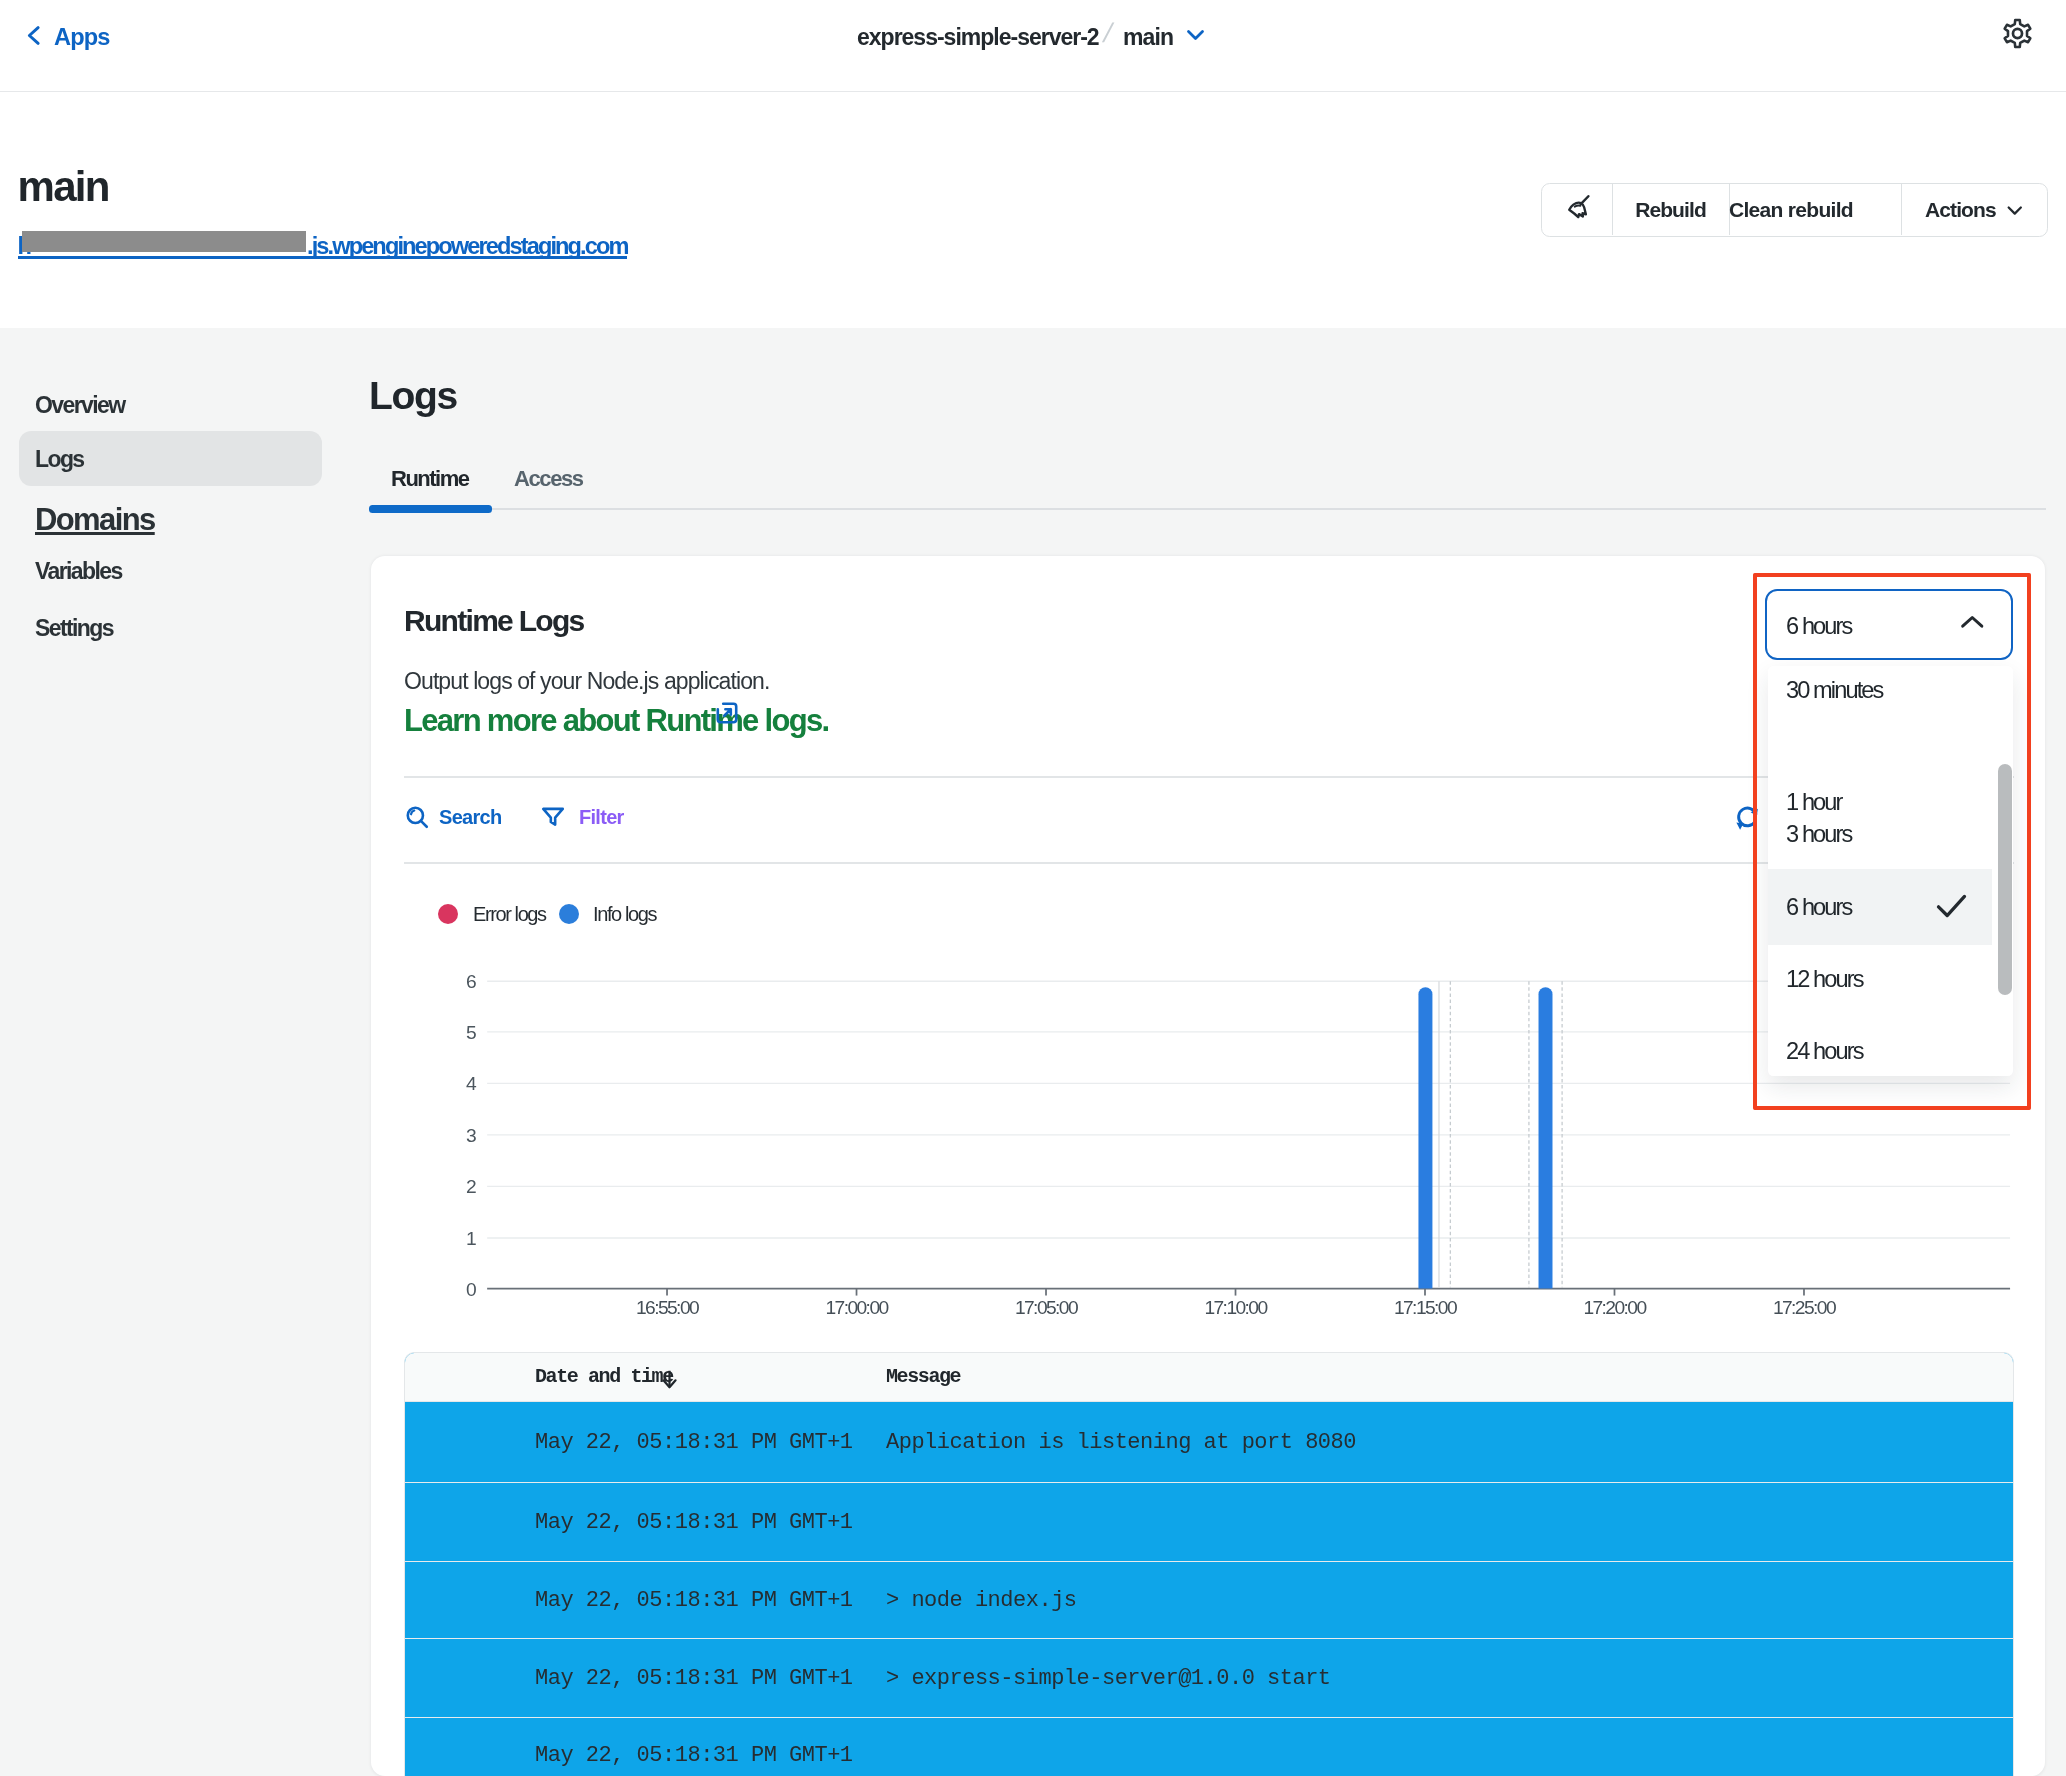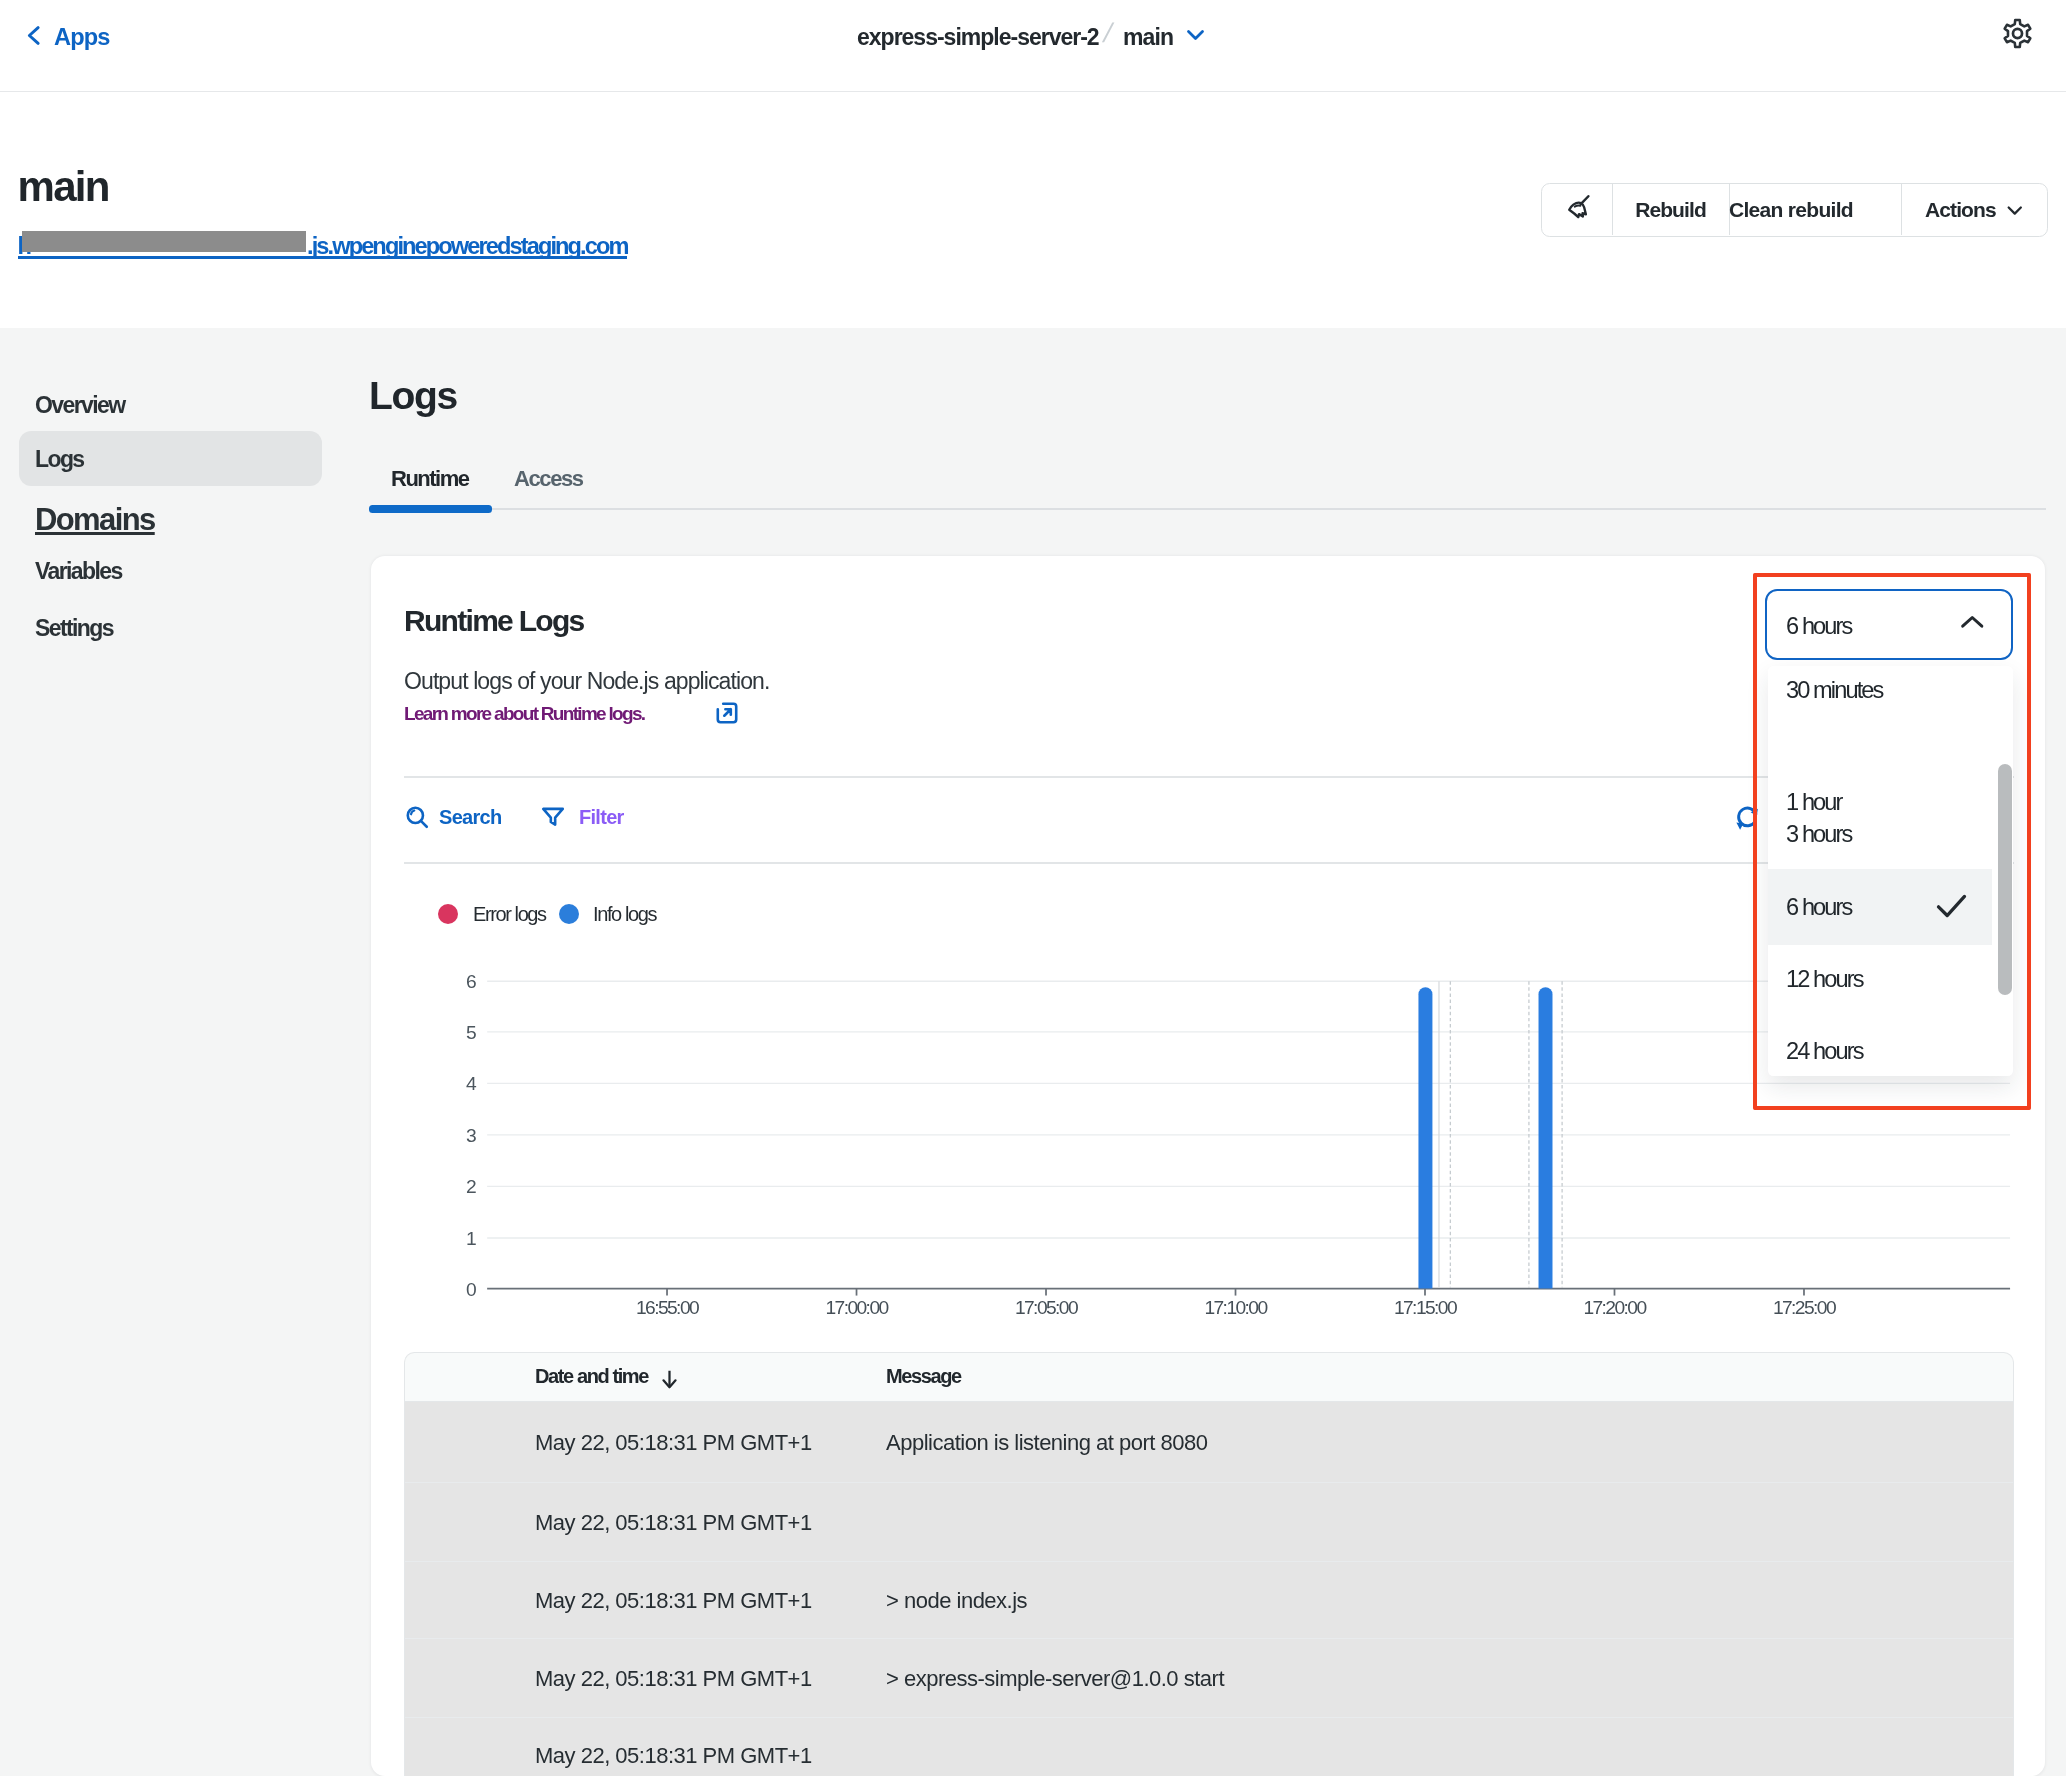--- a/index.html
+++ b/index.html
@@ -62,21 +62,21 @@
   <div class="abs" style="left:369px;top:376px;font-size:39px;font-weight:bold;letter-spacing:-1.3px;line-height:1;color:#20262b;">Logs</div>
   <div class="abs" style="left:369px;top:508px;width:1677px;height:1.7px;background:#dcdfe2;"></div>
   <div class="abs" style="left:391px;top:466px;font-size:22px;font-weight:bold;letter-spacing:-1.5px;color:#21272c;">Runtime</div>
   <div class="abs" style="left:514px;top:466px;font-size:22px;font-weight:600;letter-spacing:-1.4px;color:#57646d;">Access</div>
   <div class="abs" style="left:369px;top:505px;width:123px;height:7.9px;background:#0e6ac8;border-radius:3.5px;"></div>
 
   <div class="abs" style="left:371px;top:556px;width:1674px;height:1220px;background:#fff;border-radius:14px;box-shadow:0 0.9px 3.5px rgba(20,30,40,0.08);"></div>
 
   <div class="abs" style="left:404px;top:604px;font-size:30px;font-weight:bold;letter-spacing:-1.7px;color:#22282d;">Runtime Logs</div>
   <div class="abs" style="left:404px;top:668px;font-size:23px;letter-spacing:-0.9px;color:#30373c;">Output logs of your Node.js application.</div>
-  <div class="abs" style="left:404px;top:703px;font-size:19px;font-weight:bold;letter-spacing:-1.7px;color:#701a75;">Learn more about Runtime logs.</div>
+  <div class="abs" style="left:404px;top:703px;font-size:31px;font-weight:bold;letter-spacing:-1.7px;color:#15803d;">Learn more about Runtime logs.</div>
   <svg class="abs" style="left:714px;top:700px;" width="26" height="26" viewBox="0 0 24 24">
     <path fill="none" stroke="#0d64c4" stroke-width="2.4" stroke-linecap="round" stroke-linejoin="round" d="M8.5 3.5 H18 a2.5 2.5 0 0 1 2.5 2.5 V18 a2.5 2.5 0 0 1 -2.5 2.5 H6 a2.5 2.5 0 0 1 -2.5 -2.5 V8.5"></path>
     <path fill="none" stroke="#0d64c4" stroke-width="2.4" stroke-linecap="round" stroke-linejoin="round" d="M9.5 14.5 L15.5 8.5 M10.5 8.5 h5 v5"></path>
   </svg>
 
   <div class="abs" style="left:404px;top:776px;width:1610px;height:1.7px;background:#e2e5e7;"></div>
 
   <svg class="abs" style="left:404px;top:804px;" width="26" height="26" viewBox="0 0 24 24">
     <circle cx="10.5" cy="10.5" r="7" fill="none" stroke="#0d64c4" stroke-width="2.4"></circle>
     <line x1="15.8" y1="15.8" x2="21" y2="21" stroke="#0d64c4" stroke-width="2.4" stroke-linecap="round"></line>
@@ -138,21 +138,21 @@
       <text x="1641" y="404">17:25:00</text>
     </g>
     <line x1="1223" y1="23" x2="1223" y2="374" stroke="#d6dadd" stroke-width="1.4"></line>
     <line x1="1236" y1="23" x2="1236" y2="374" stroke="#c3c9cd" stroke-width="1.4" stroke-dasharray="4,3"></line>
     <line x1="1326" y1="23" x2="1326" y2="374" stroke="#c3c9cd" stroke-width="1.4" stroke-dasharray="4,3"></line>
     <line x1="1364" y1="23" x2="1364" y2="374" stroke="#c3c9cd" stroke-width="1.4" stroke-dasharray="4,3"></line>
     <path d="M1199.5 375 v-337 a8 8 0 0 1 8 -8 a8 8 0 0 1 8 8 v337 z" fill="#2a7de0"></path>
     <path d="M1337 375 v-337 a8 8 0 0 1 8 -8 a8 8 0 0 1 8 8 v337 z" fill="#2a7de0"></path>
   </svg>
 
-  <div class="abs" style="left:404px;top:1352px;width:1610px;height:424px;background:#e5e5e5;border:1.7px solid #e4e7e9;border-bottom:none;border-radius:10.5px 10.5px 0 0;overflow:hidden;">
+  <div class="abs" style="left:404px;top:1352px;width:1610px;height:424px;background:#0ea5e9;border:1.7px solid #e4e7e9;border-bottom:none;border-radius:10.5px 10.5px 0 0;overflow:hidden;font-family:Liberation Mono, monospace;">
     <div style="position:absolute;left:0;top:0;width:100%;height:49px;background:#f8fafa;border-bottom:0.9px solid #e4e7e9;"></div>
     <div style="position:absolute;left:130px;top:12.2px;font-size:20px;font-weight:bold;letter-spacing:-1.4px;color:#21272c;">Date and time</div>
     <svg style="position:absolute;left:255px;top:15px;" width="19" height="23" viewBox="0 0 22 26">
       <line x1="11" y1="3" x2="11" y2="21" stroke="#21272c" stroke-width="2.6"></line>
       <polyline points="4,14 11,22 18,14" fill="none" stroke="#21272c" stroke-width="2.6" stroke-linejoin="round" stroke-linecap="round"></polyline>
     </svg>
     <div style="position:absolute;left:481px;top:12.2px;font-size:20px;font-weight:bold;letter-spacing:-1.4px;color:#21272c;text-align:center;">Message</div>
     <div style="position:absolute;left:0;top:49px;width:100%;height:81px;border-bottom:0.9px solid #e8ebed;"></div>
     <div style="position:absolute;left:0;top:130px;width:100%;height:79px;border-bottom:0.9px solid #e8ebed;"></div>
     <div style="position:absolute;left:0;top:209px;width:100%;height:77px;border-bottom:0.9px solid #e8ebed;"></div>

